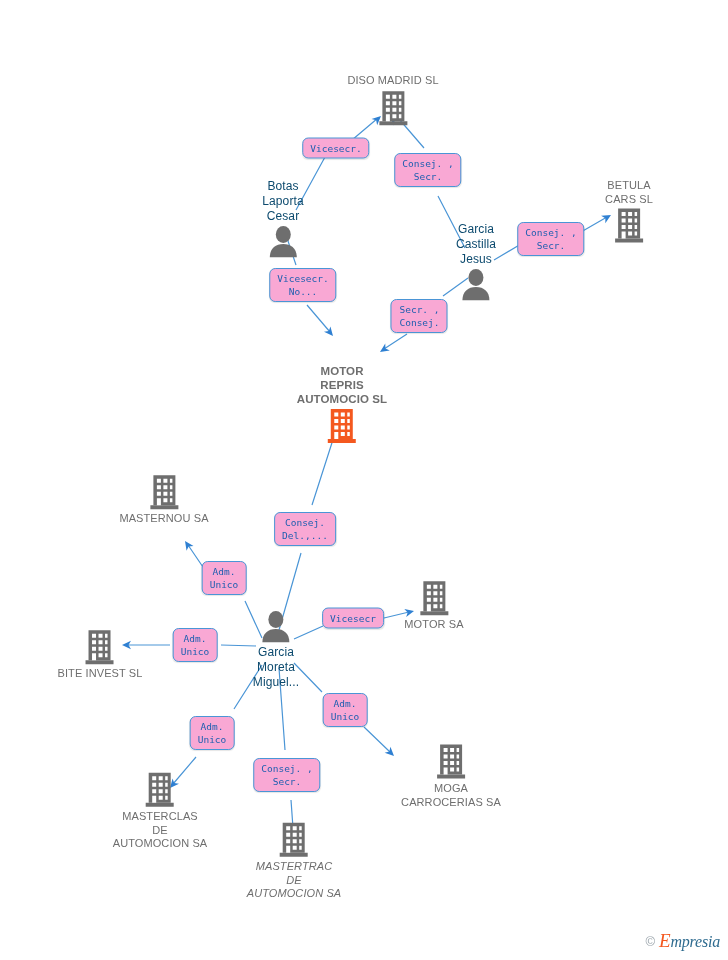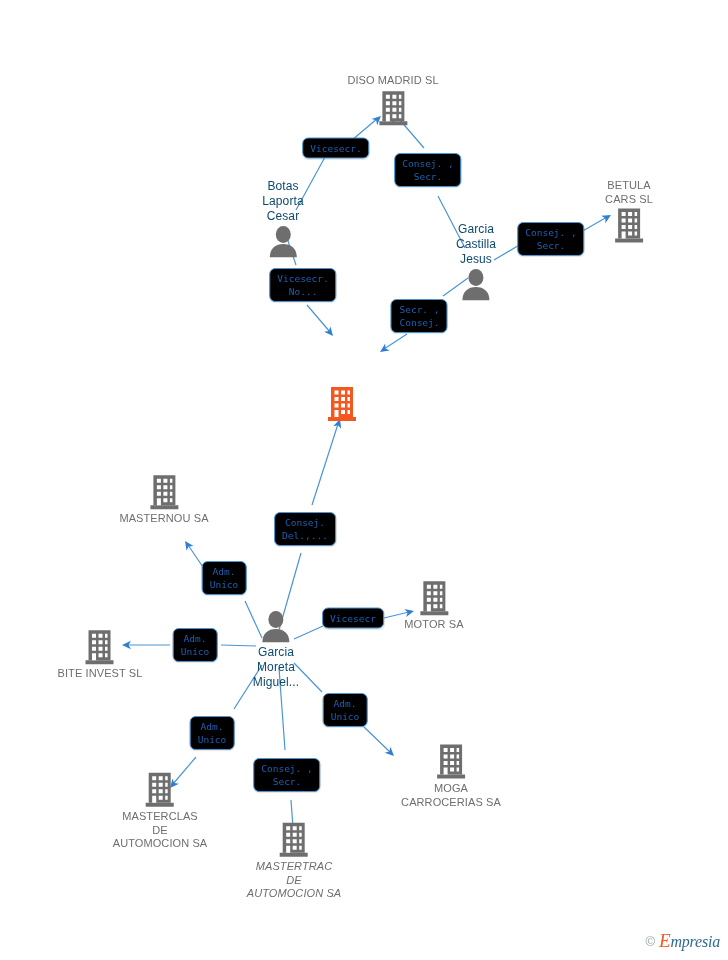--- a/index.html
+++ b/index.html
@@ -55,21 +55,21 @@
   .node-label.person {
     font-size: 12px;
     line-height: 15px;
     color: #0c4a6e;
   }
   .icon-company svg, .icon-person svg { display: block; }
 
   .edge-label {
     position: absolute;
     transform: translate(-50%, -50%);
-    background: #000000;
+    background: #f9a8d4;
     border: 1.4px solid #4a95d6;
     border-radius: 6px;
     color: #1f5fb0;
     font-family: "DejaVu Sans Mono", monospace;
     font-size: 9.5px;
     line-height: 13px;
     text-align: center;
     padding: 3px 7px;
     white-space: pre-line;
     box-shadow: 0 1px 1px rgba(0,0,0,0.10);
@@ -196,20 +196,23 @@
 Castilla
 Jesus</div>
         <div class="icon-person">
           <svg width="30" height="32" viewBox="0 0 30 32" xmlns="http://www.w3.org/2000/svg">
             <ellipse cx="15" cy="9" rx="7.5" ry="8.5" fill="#6e6e6e"></ellipse>
             <path d="M1.5 32 C1.5 23 7 18.5 15 18.5 C23 18.5 28.5 23 28.5 32 Z" fill="#6e6e6e"></path>
           </svg>
         </div>
       </div>
       <div class="node" style="left: 342px; top: 404px;">
+        <div class="node-label above focus">MOTOR
+REPRIS
+AUTOMOCIO SL</div>
         <div class="icon-company">
           <svg width="30" height="36" viewBox="0 0 30 36" xmlns="http://www.w3.org/2000/svg">
             <rect x="4" y="1" width="22" height="30" fill="#f4581f"></rect>
             <rect x="1" y="31" width="28" height="4" fill="#f4581f"></rect>
             <rect x="7.5" y="4.5" width="4" height="4" fill="#ffffff"></rect>
             <rect x="14" y="4.5" width="4" height="4" fill="#ffffff"></rect>
             <rect x="20.5" y="4.5" width="2.5" height="4" fill="#ffffff"></rect>
             <rect x="7.5" y="11" width="4" height="4" fill="#ffffff"></rect>
             <rect x="14" y="11" width="4" height="4" fill="#ffffff"></rect>
             <rect x="20.5" y="11" width="2.5" height="4" fill="#ffffff"></rect>

